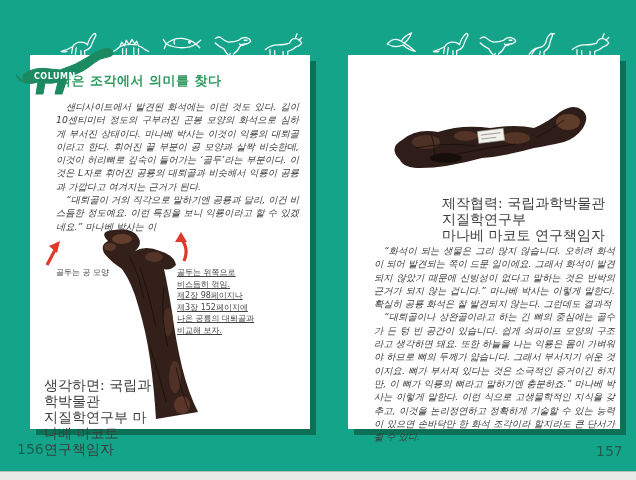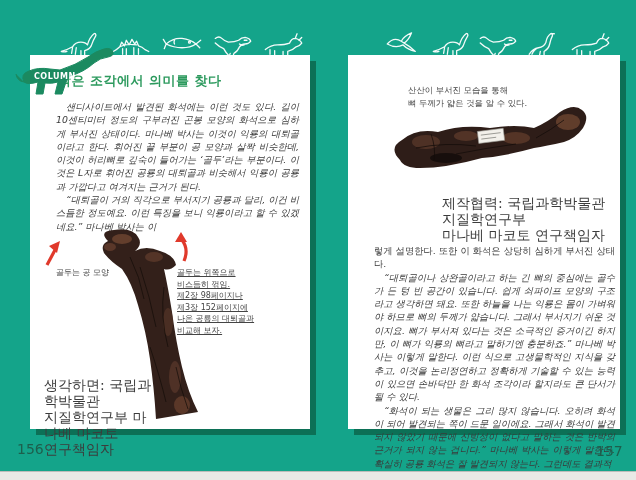--- a/index.html
+++ b/index.html
@@ -108,21 +108,21 @@
   </div>
 
   <div class="page-shadow shadow-left"></div>
   <div class="page-shadow shadow-right"></div>
 
   <div class="page page-left">
     <div class="title">작은 조각에서 의미를 찾다</div>
 
     <div class="bodytext body-left">
       <p class="indent">샌디사이트에서 발견된 화석에는 이런 것도 있다. 길이 10센티미터 정도의 구부러진 곤봉 모양의 화석으로 심하게 부서진 상태이다. 마나베 박사는 이것이 익룡의 대퇴골이라고 한다. 휘어진 끝 부분이 공 모양과 살짝 비슷한데, 이것이 허리뼈로 깊숙이 들어가는 ‘골두’라는 부분이다. 이것은 L자로 휘어진 공룡의 대퇴골과 비슷해서 익룡이 공룡과 가깝다고 여겨지는 근거가 된다.</p>
-      <p class="indent">“대퇴골이 거의 직각으로 부서지기 공룡과 달리, 이건 비스듬한 정도예요. 이런 특징을 보니 익룡이라고 할 수 있겠네요.” 마나베 박사는 이</p>
+      <p class="indent">“대퇴골이 거의 직각으로 말하기엔 공룡과 달리, 이건 비스듬한 정도예요. 이런 특징을 보니 익룡이라고 할 수 있겠네요.” 마나베 박사는 이</p>
     </div>
 
     <svg class="bone" style="left:50px;top:172px;" width="160" height="194" viewBox="0 0 160 194">
       <path d="M28 14 Q18 4 34 3 Q52 0 58 10 Q63 17 55 24 Q66 18 80 24 Q94 28 96 38 Q90 44 84 42 Q88 60 92 85 Q96 115 102 140 Q108 165 118 185 L76 192 Q74 160 70 132 Q66 104 58 78 Q52 56 42 42 Q30 34 24 26 Q20 18 28 14 Z" fill="#33201a"></path>
       <ellipse cx="42" cy="12" rx="10" ry="5" fill="#8a573c" opacity=".55"></ellipse>
       <ellipse cx="30" cy="20" rx="6" ry="4" fill="#6b4231" opacity=".7"></ellipse>
       <ellipse cx="74" cy="30" rx="9" ry="5" fill="#5d3a2b" opacity=".8"></ellipse>
       <ellipse cx="88" cy="95" rx="5" ry="14" fill="#5a382a" opacity=".6"></ellipse>
       <ellipse cx="95" cy="150" rx="6" ry="16" fill="#6b4231" opacity=".5"></ellipse>
       <ellipse cx="102" cy="178" rx="8" ry="9" fill="#7a4b34" opacity=".55"></ellipse>
@@ -150,45 +150,42 @@
 지질학연구부 마나베 마코토
 연구책임자</div>
   </div>
 
   <svg class="badge" viewBox="0 0 116 60">
     <path d="M10 38 Q6 30 15 27 Q24 23 36 25 L46 26 Q62 21 74 13 Q82 7 90 5 Q97 3 99 8 Q100 12 94 13 Q86 14 80 19 Q70 28 56 32 Q54 34 52 38 L48 50 L41 50 L44 38 Q38 40 31 39 L29 50 L22 50 L24 38 Q14 41 10 38 Z M10 38 Q3 37 2 30" fill="#1b8a60" stroke="#1b8a60"></path>
     <text x="20" y="35">COLUMN</text>
   </svg>
 
   <div class="page page-right">
-    <div class="photo-label preline" style="left:60px;top:29px;width:160px;font-size:8.4px;line-height:13px;">산산이 부서진 모습을 통해
-뼈 두께가 얇은 것을 알 수 있다.</div>
 
     <svg class="bone" style="left:38px;top:43px;" width="214" height="100" viewBox="0 0 214 100">
       <path d="M14 62 Q2 50 16 42 Q30 30 52 34 Q76 26 104 30 Q130 26 148 30 Q162 24 174 14 Q188 5 196 12 Q204 18 197 30 Q190 40 178 44 Q160 48 148 50 Q120 58 96 60 Q60 70 34 70 Q18 70 14 62 Z" fill="#2e1d18"></path>
       <ellipse cx="40" cy="44" rx="14" ry="7" fill="#5d3a2b" opacity=".7"></ellipse>
       <ellipse cx="80" cy="38" rx="12" ry="5" fill="#6b4231" opacity=".6"></ellipse>
       <ellipse cx="130" cy="40" rx="14" ry="6" fill="#7a4b34" opacity=".5"></ellipse>
       <ellipse cx="182" cy="24" rx="12" ry="8" fill="#8a573c" opacity=".55"></ellipse>
       <ellipse cx="60" cy="60" rx="16" ry="5" fill="#5233264" opacity=".5"></ellipse>
       <path d="M30 50 Q60 44 90 48 M70 56 Q100 50 130 46 M150 40 Q165 32 178 22 M45 36 Q50 50 48 62" stroke="#120b08" stroke-width=".9" fill="none" opacity=".8"></path>
       <g transform="rotate(-7 104 38)">
         <rect x="92" y="32" width="26" height="12" fill="#f2f0ea" stroke="#9a9a94" stroke-width=".6"></rect>
         <line x1="95" y1="36" x2="115" y2="36" stroke="#8a8a84" stroke-width=".8"></line>
         <line x1="95" y1="40" x2="110" y2="40" stroke="#8a8a84" stroke-width=".8"></line>
       </g>
     </svg>
 
     <div class="caption preline" style="left:94px;top:140px;width:170px;">제작협력: 국립과학박물관 지질학연구부
 마나베 마코토 연구책임자</div>
 
     <div class="bodytext body-right">
-      <p>렇게 설명한다. 또한 이 화석은 상당히 심하게 부서진 상태다.</p>
+      <p class="indent">“화석이 되는 생물은 그리 많지 않습니다. 오히려 화석이 되어 발견되는 쪽이 드문 일이에요. 그래서 화석이 발견되지 않았기 때문에 신빙성이 없다고 말하는 것은 반박의 근거가 되지 않는 겁니다.” 마나베 박사는 이렇게 말한다. 확실히 공룡 화석은 잘 발견되지 않는다. 그런데도 결과적</p>
       <p class="indent">“대퇴골이나 상완골이라고 하는 긴 뼈의 중심에는 골수가 든 텅 빈 공간이 있습니다. 쉽게 쇠파이프 모양의 구조라고 생각하면 돼요. 또한 하늘을 나는 익룡은 몸이 가벼워야 하므로 뼈의 두께가 얇습니다. 그래서 부서지기 쉬운 것이지요. 뼈가 부서져 있다는 것은 소극적인 증거이긴 하지만, 이 뼈가 익룡의 뼈라고 말하기엔 충분하죠.” 마나베 박사는 이렇게 말한다. 이런 식으로 고생물학적인 지식을 갖추고, 이것을 논리정연하고 정확하게 기술할 수 있는 능력이 있으면 손바닥만 한 화석 조각이라 할지라도 큰 단서가 될 수 있다.</p>
-      <p class="indent">“화석이 되는 생물은 그리 많지 않습니다. 오히려 화석이 되어 발견되는 쪽이 드문 일이에요. 그래서 화석이 발견되지 않았기 때문에 신빙성이 없다고 말하는 것은 반박의 근거가 되지 않는 겁니다.” 마나베 박사는 이렇게 말한다. 확실히 공룡 화석은 잘 발견되지 않는다. 그런데도 결과적</p>
     </div>
   </div>
 
   <div class="pagenum pagenum-left">156</div>
   <div class="pagenum pagenum-right">157</div>
 
   <div class="bottom-strip"></div>
 </div>
 
 </body></html>

